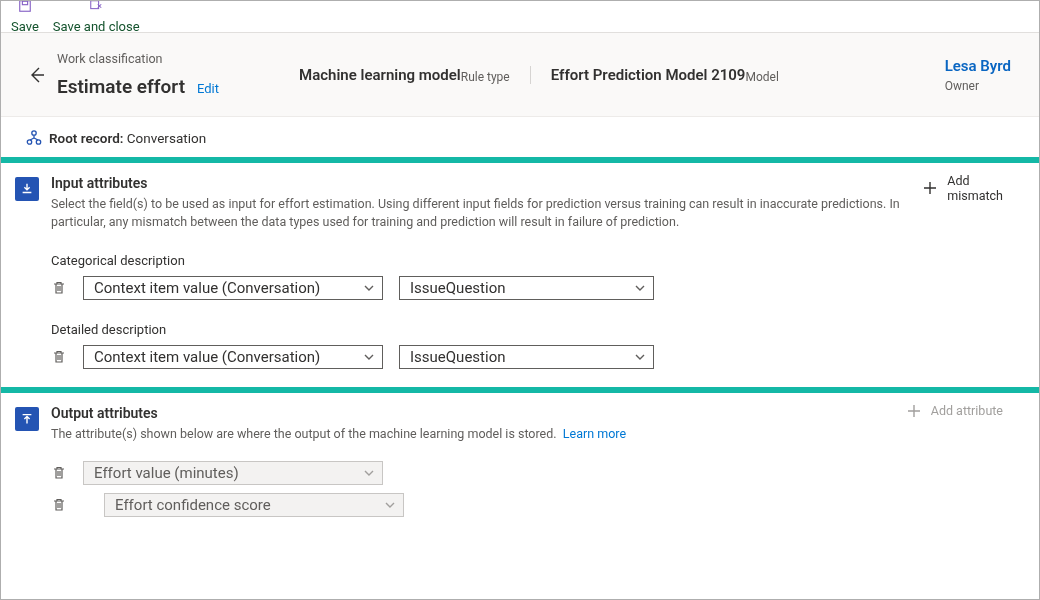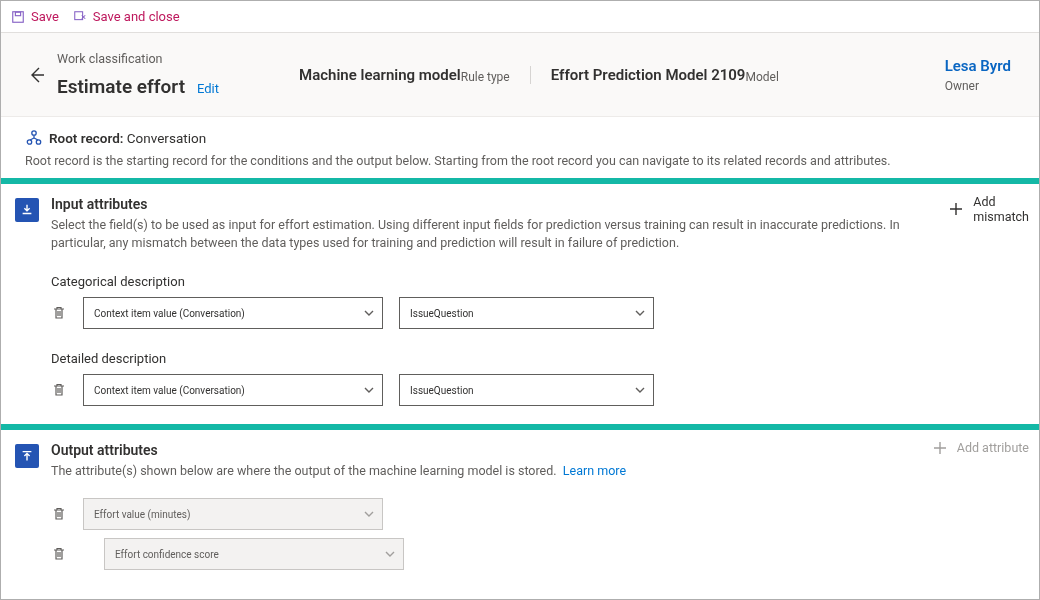--- a/index.html
+++ b/index.html
@@ -21,21 +21,22 @@
     padding: 0 10px;
     gap: 14px;
     border-bottom: 1px solid #e1dfdd;
   }
   .cmd-btn {
     display: inline-flex;
     align-items: center;
     gap: 6px;
     cursor: pointer;
     font-size: 13px;
-    color: #be185d;
+    color: #14532d;
+    flex-direction: column;
   }
   .cmd-btn svg { width: 14px; height: 14px; }
   
   .header-strip {
     display: flex;
     align-items: center;
     padding: 18px 28px 18px 22px;
     background: #faf9f8;
     border-bottom: 1px solid #edebe9;
   }
@@ -89,21 +90,21 @@
     flex-shrink: 0;
     margin-top: 2px;
   }
   .section-icon svg { width: 14px; height: 14px; }
   .section-body { margin-left: 12px; flex: 1; }
   .section-title { font-size: 14px; font-weight: 600; margin-bottom: 4px; }
   .section-desc { font-size: 12.5px; color: #605e5c; line-height: 1.45; max-width: 890px; }
   .learn-link { color: #0078d4; cursor: pointer; }
   .add-btn {
     position: absolute;
-    right: 10px;
+    right: 36px;
     top: 10px;
     display: inline-flex;
     align-items: center;
     gap: 10px;
     cursor: pointer;
     font-size: 12.5px;
     line-height: 1.2;
   }
   .add-btn .plus { width: 14px; height: 14px; }
   .add-btn.stacked { flex-direction: row; align-items: center; }
@@ -113,26 +114,26 @@
   .attr-group { margin-top: 22px; }
   .attr-label { font-size: 13px; margin-bottom: 8px; }
   .attr-row { display: flex; align-items: center; gap: 16px; }
   .trash {
     width: 16px; height: 16px; cursor: pointer; color: #605e5c;
   }
   .trash svg { width: 16px; height: 16px; }
   .drop {
     position: relative;
     width: 300px;
-    height: 32px;
+    height: 24px;
     border: 1px solid #605e5c;
     background: #fff;
     display: inline-flex; align-items: center;
     padding: 0 28px 0 10px;
-    font-size: 10px;
+    font-size: 15px;
     cursor: pointer;
   }
   .drop.disabled { background: #f3f2f1; border-color: #c8c6c4; color: #605e5c; cursor: default; }
   .drop .chev {
     position: absolute; right: 8px; top: 50%; transform: translateY(-50%);
     width: 10px; height: 10px; color: #605e5c;
   }
   .drop.w2 { width: 255px; }
   .grp-out .attr-row { margin-top: 6px; }
   .grp-out .attr-row + .attr-row { margin-top: 8px; gap: 37px; }
@@ -192,21 +193,20 @@
       <circle cx="9" cy="4" r="2.2" fill="none" stroke="#2454b3" stroke-width="1.3"></circle>
       <circle cx="4.5" cy="13" r="2.2" fill="none" stroke="#2454b3" stroke-width="1.3"></circle>
       <circle cx="13.5" cy="13" r="2.2" fill="none" stroke="#2454b3" stroke-width="1.3"></circle>
       <path d="M9 6.2 V9 M9 9 L5 11 M9 9 L13 11" fill="none" stroke="#2454b3" stroke-width="1.3"></path>
     </svg>
     <span class="root-label">
       <b>Root record:</b>
       <span>Conversation</span>
     </span>
   </div>
-  <div class="root-desc">Root record is the starting record for the conditions and the output below. Starting from the root record you can navigate to its related records and attributes.</div>
 </div>
 
 <div class="section">
   <div class="section-head">
     <span class="section-icon">
       <svg viewBox="0 0 16 16">
           <path d="M8 2 V9 M5 6 L8 9 L11 6 M3 12 H13" fill="none" stroke="#fff" stroke-width="1.6"></path>
         </svg>
     </span>
     <div class="section-body">

